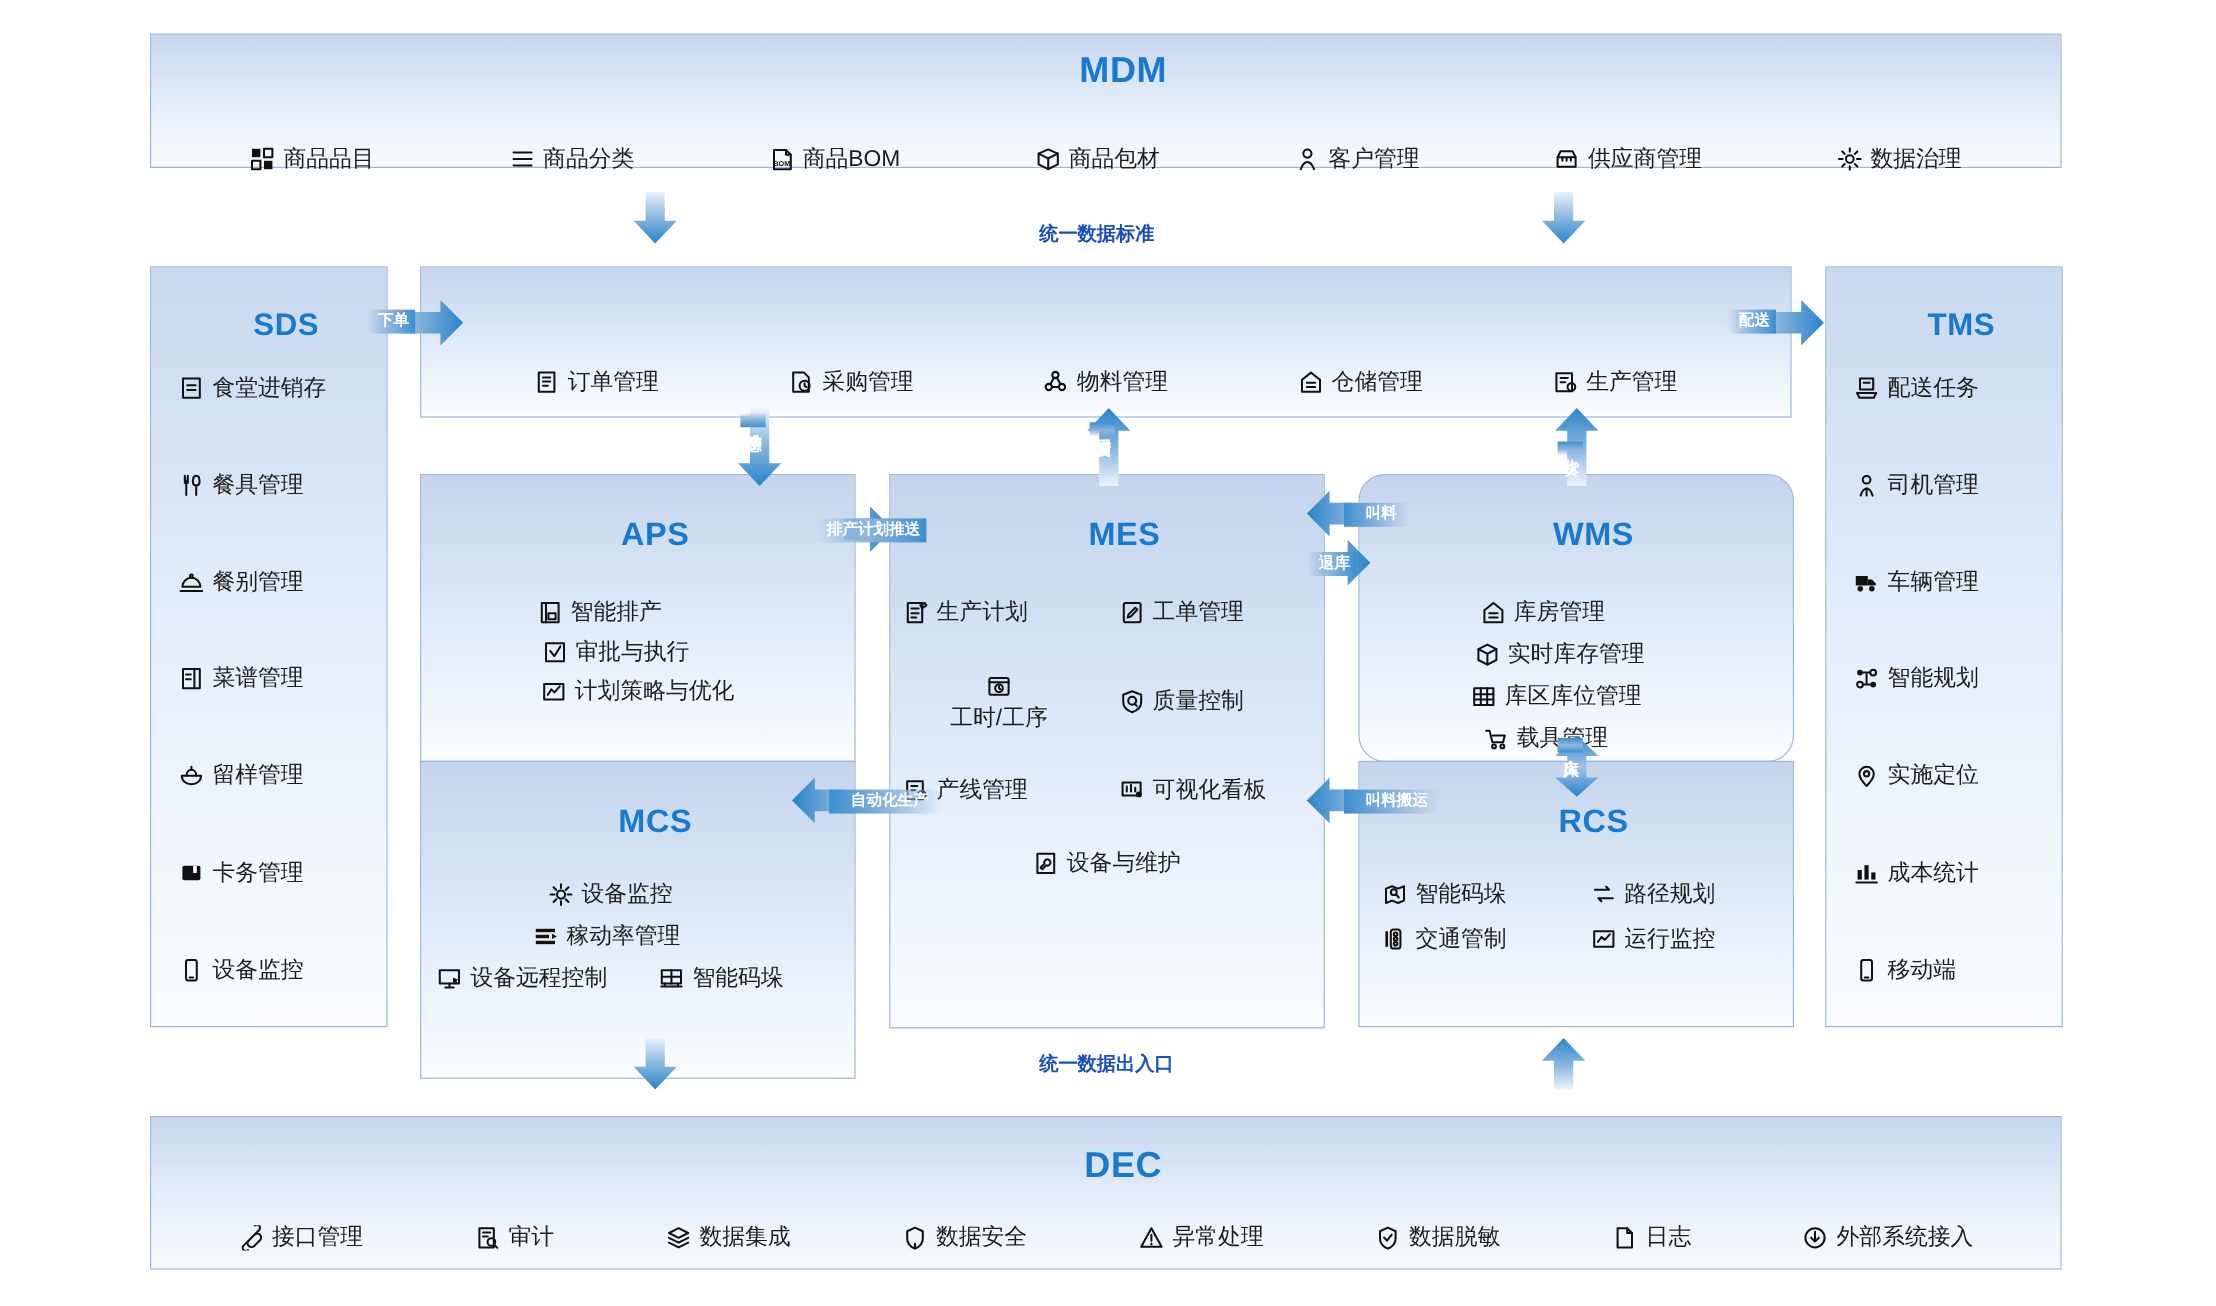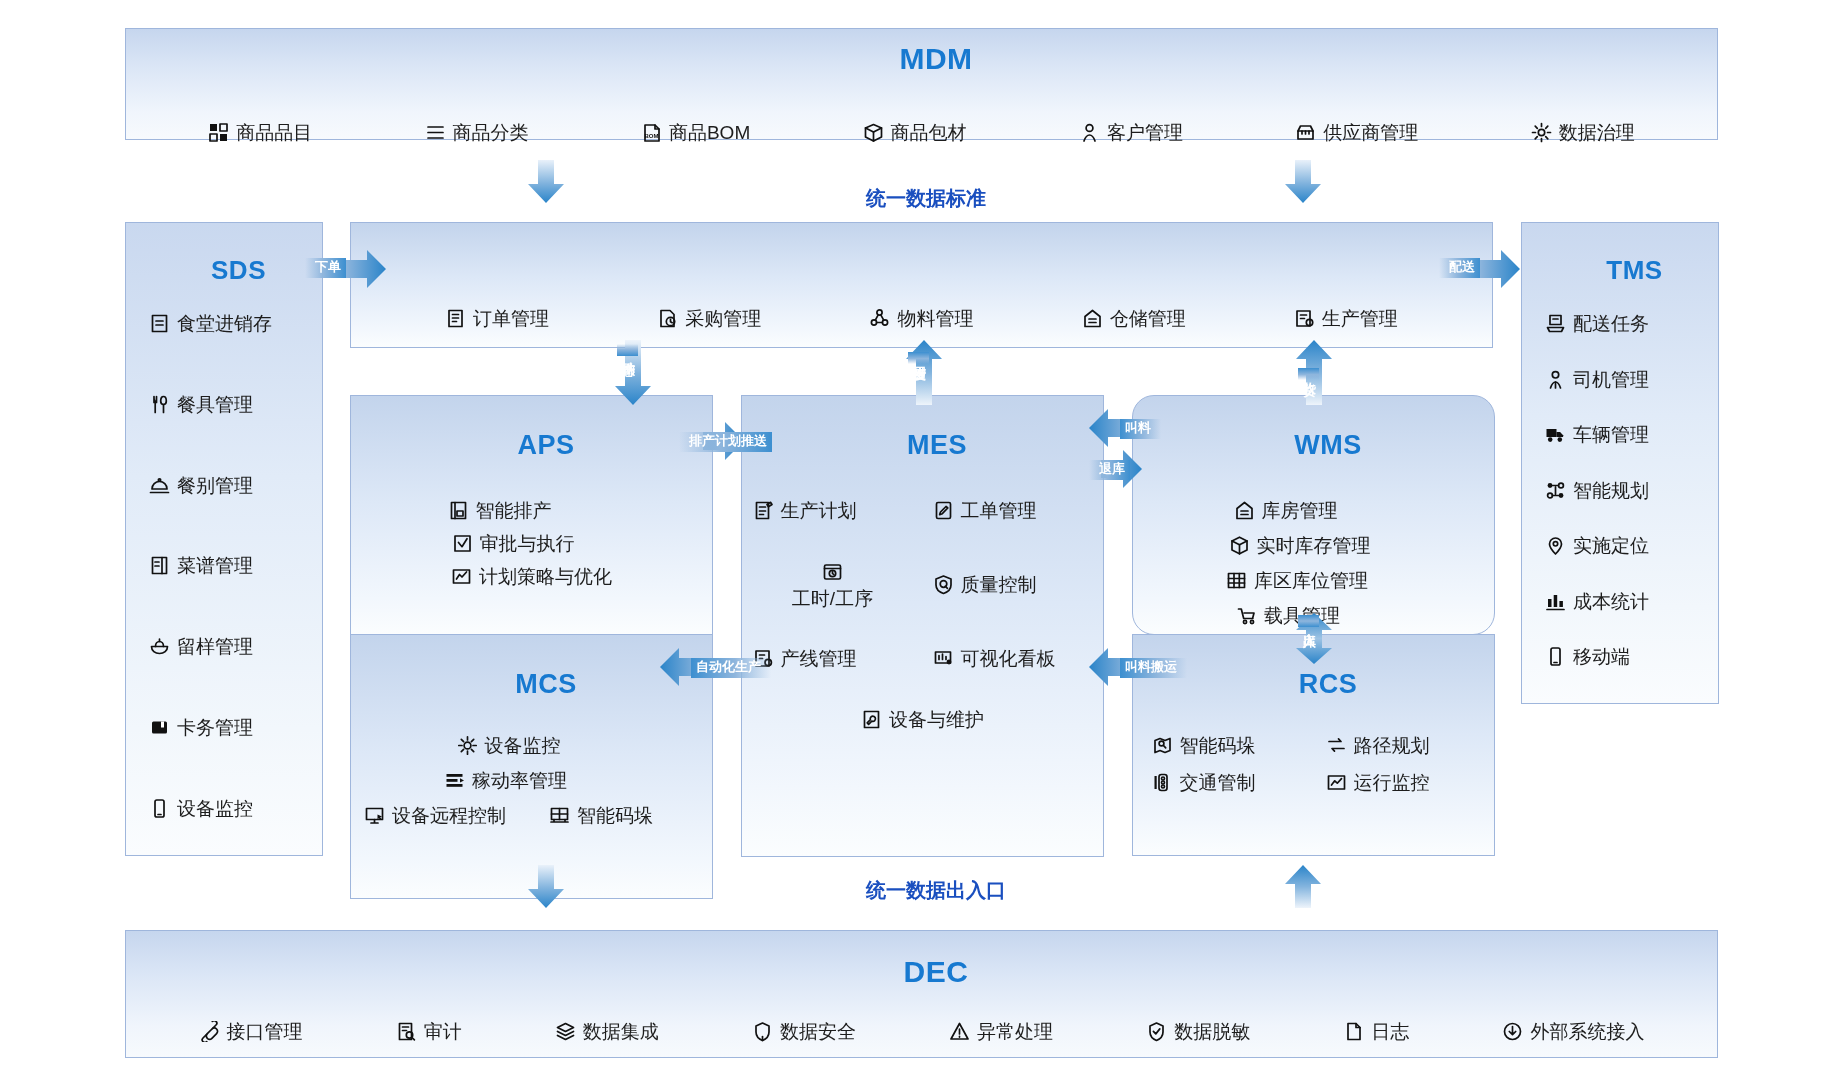--- a/index.html
+++ b/index.html
@@ -74,25 +74,25 @@
     background:linear-gradient(180deg,rgba(255,255,255,0) 0%, #8fb6dd 45%, #3c8fd0 100%);
     padding:8px 3px 4px 3px; letter-spacing:0px;
   }
   .clabel.vertup{
     writing-mode:vertical-rl; text-orientation:upright;
     background:linear-gradient(0deg,rgba(255,255,255,0) 0%, #8fb6dd 45%, #3c8fd0 100%);
     padding:4px 3px 8px 3px;
   }
   .clabel.rtl{
     background:linear-gradient(270deg,rgba(255,255,255,0) 0%, #8fb6dd 45%, #3c8fd0 100%);
-    padding:2px 10px 3px 5px;
+    padding:2px 10px 3px 18px;
   }
 
   .bigcap{
-    position:absolute; color:#1a4fbf; font-weight:bold; font-size:20px; z-index:6;
+    position:absolute; color:#1a4fbf; font-weight:bold; font-size:16px; z-index:6;
     white-space:nowrap;
   }
 
   .arrow{ position:absolute; z-index:5; }
   .arrow svg{ display:block; }
 </style>
 </head>
 <body>
 
 <div id="stage">
@@ -256,21 +256,21 @@
             <svg viewBox="0 0 21 21">
               <rect x="6" y="2" width="9" height="17" rx="1.8" stroke="#111" fill="none" stroke-width="1.7" stroke-linecap="round" stroke-linejoin="round"></rect>
               <path stroke="#111" fill="none" stroke-width="1.7" stroke-linecap="round" stroke-linejoin="round" d="M9 16.5h3"></path>
             </svg>
           </span>
           <span class="lbl">设备监控</span>
         </div>
       </div>
   </div>
 
-  <div class="panel soft" style="left:1521px; top:222px; width:198px; height:482px;">
+  <div class="panel soft" style="left:1521px; top:222px; width:198px; height:634px;">
     <div class="sysTitle t-col" style="top:32px;">TMS</div>
     <div class="collist" style="top:90px; bottom:36px;">
         <div class="feat">
           <span class="ic">
             <svg viewBox="0 0 21 21">
               <rect x="5" y="2.5" width="11" height="9" stroke="#111" fill="none" stroke-width="1.7" stroke-linecap="round" stroke-linejoin="round"></rect>
               <path stroke="#111" fill="none" stroke-width="1.7" stroke-linecap="round" stroke-linejoin="round" d="M8 6h5"></path>
               <path stroke="#111" fill="none" stroke-width="1.7" stroke-linecap="round" stroke-linejoin="round" d="M2.5 14.5h16l-2 4h-12z"></path>
             </svg>
           </span>

